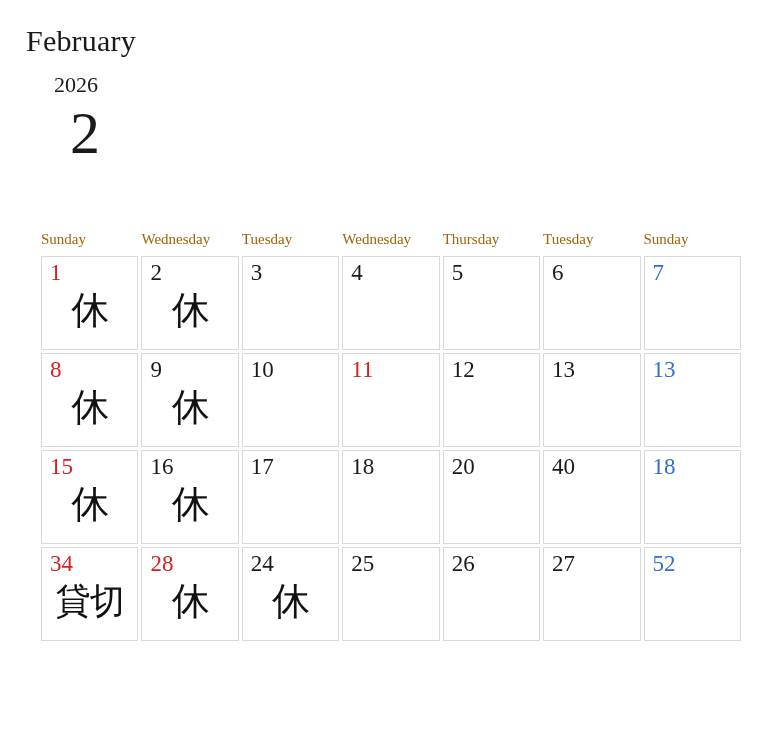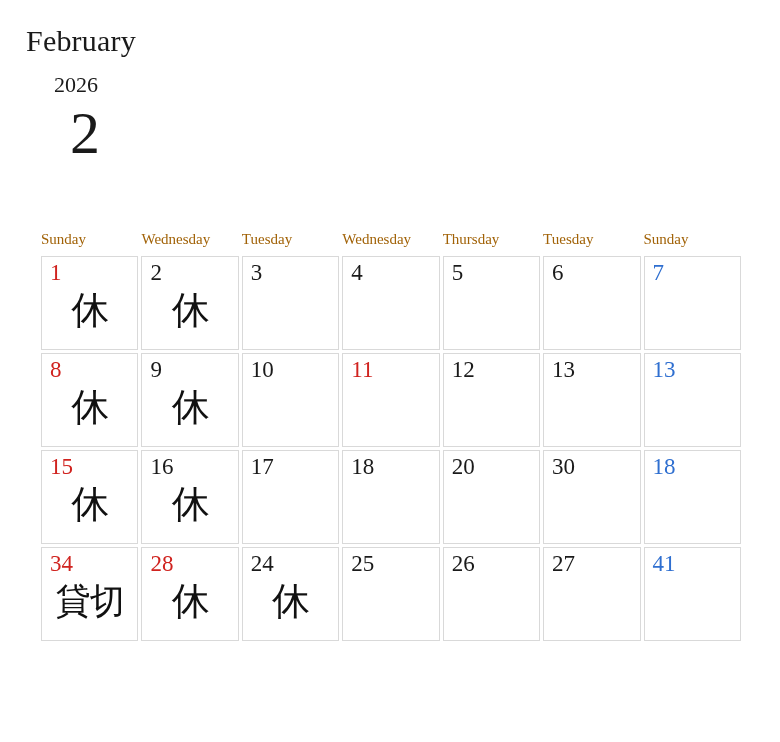--- a/index.html
+++ b/index.html
@@ -200,21 +200,21 @@
           </td>
           <td>
             <span class="daynum">18</span>
             <span class="mark"></span>
           </td>
           <td>
             <span class="daynum">20</span>
             <span class="mark"></span>
           </td>
           <td>
-            <span class="daynum">30</span>
+            <span class="daynum">40</span>
             <span class="mark"></span>
           </td>
           <td>
             <span class="daynum blue">18</span>
             <span class="mark"></span>
           </td>
         </tr>
         <tr>
           <td>
             <span class="daynum red">34</span>
@@ -234,21 +234,21 @@
           </td>
           <td>
             <span class="daynum">26</span>
             <span class="mark"></span>
           </td>
           <td>
             <span class="daynum">27</span>
             <span class="mark"></span>
           </td>
           <td>
-            <span class="daynum blue">41</span>
+            <span class="daynum blue">52</span>
             <span class="mark"></span>
           </td>
         </tr>
       </tbody>
     </table>
   </div>
 
 </div>
 
 </body></html>

